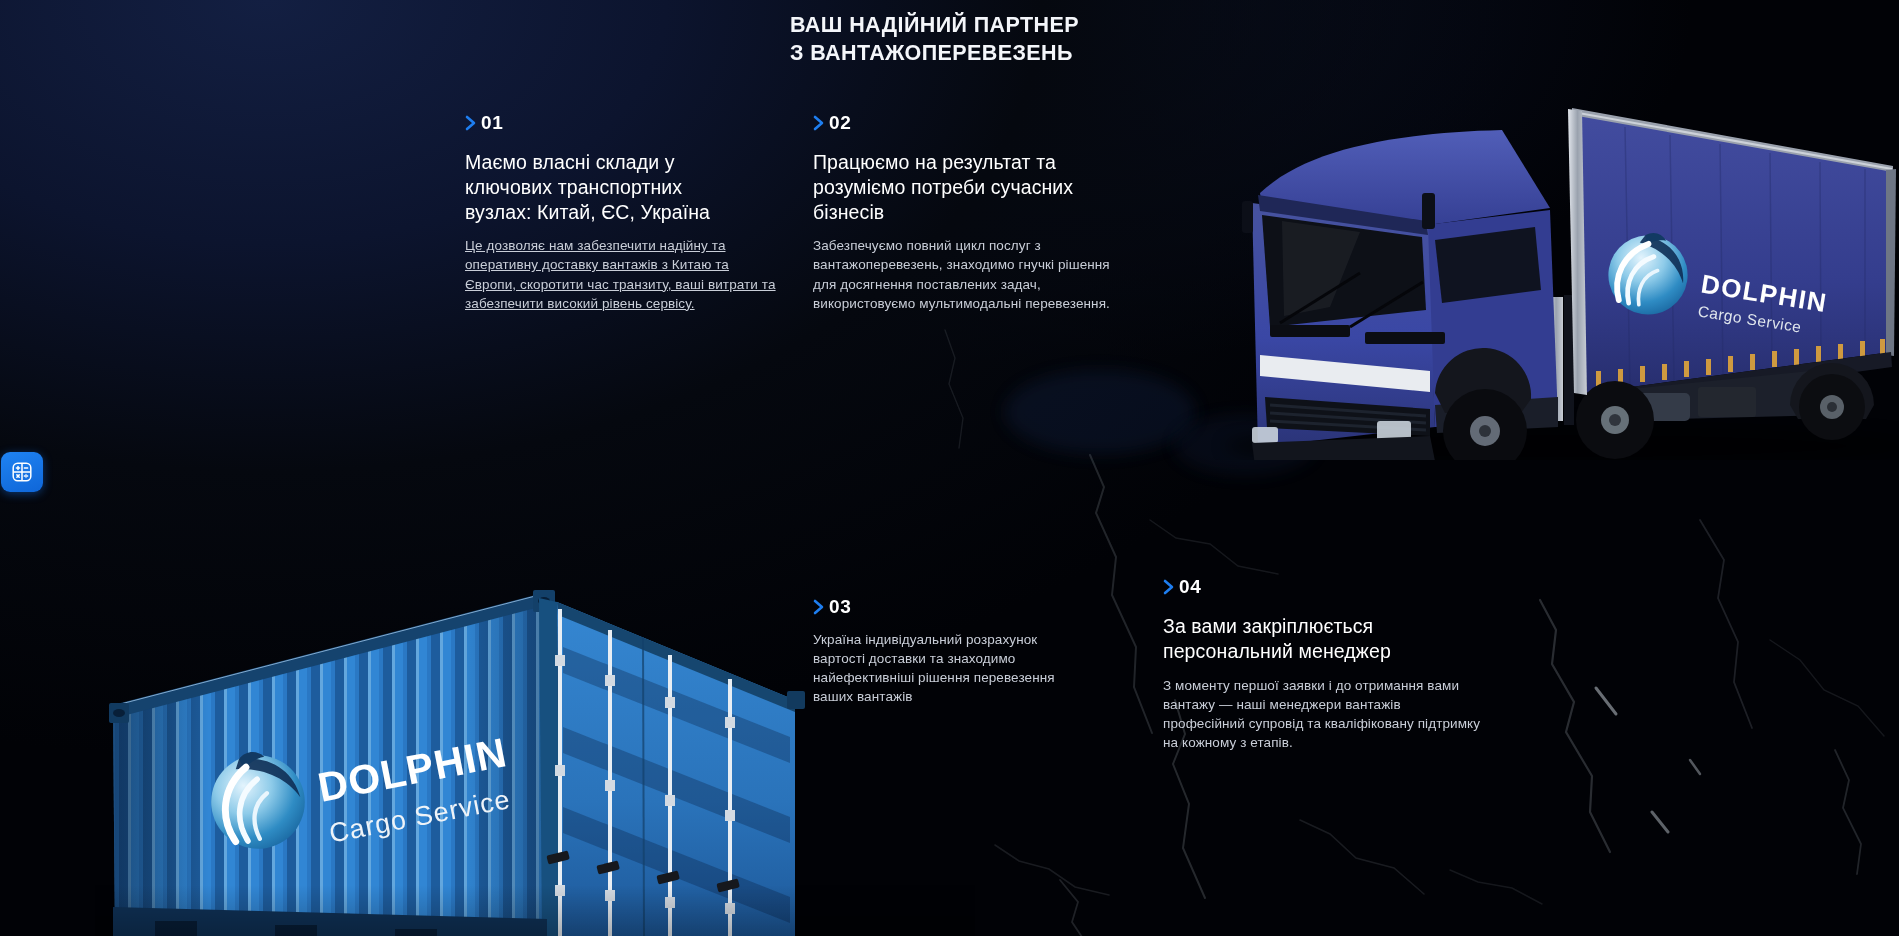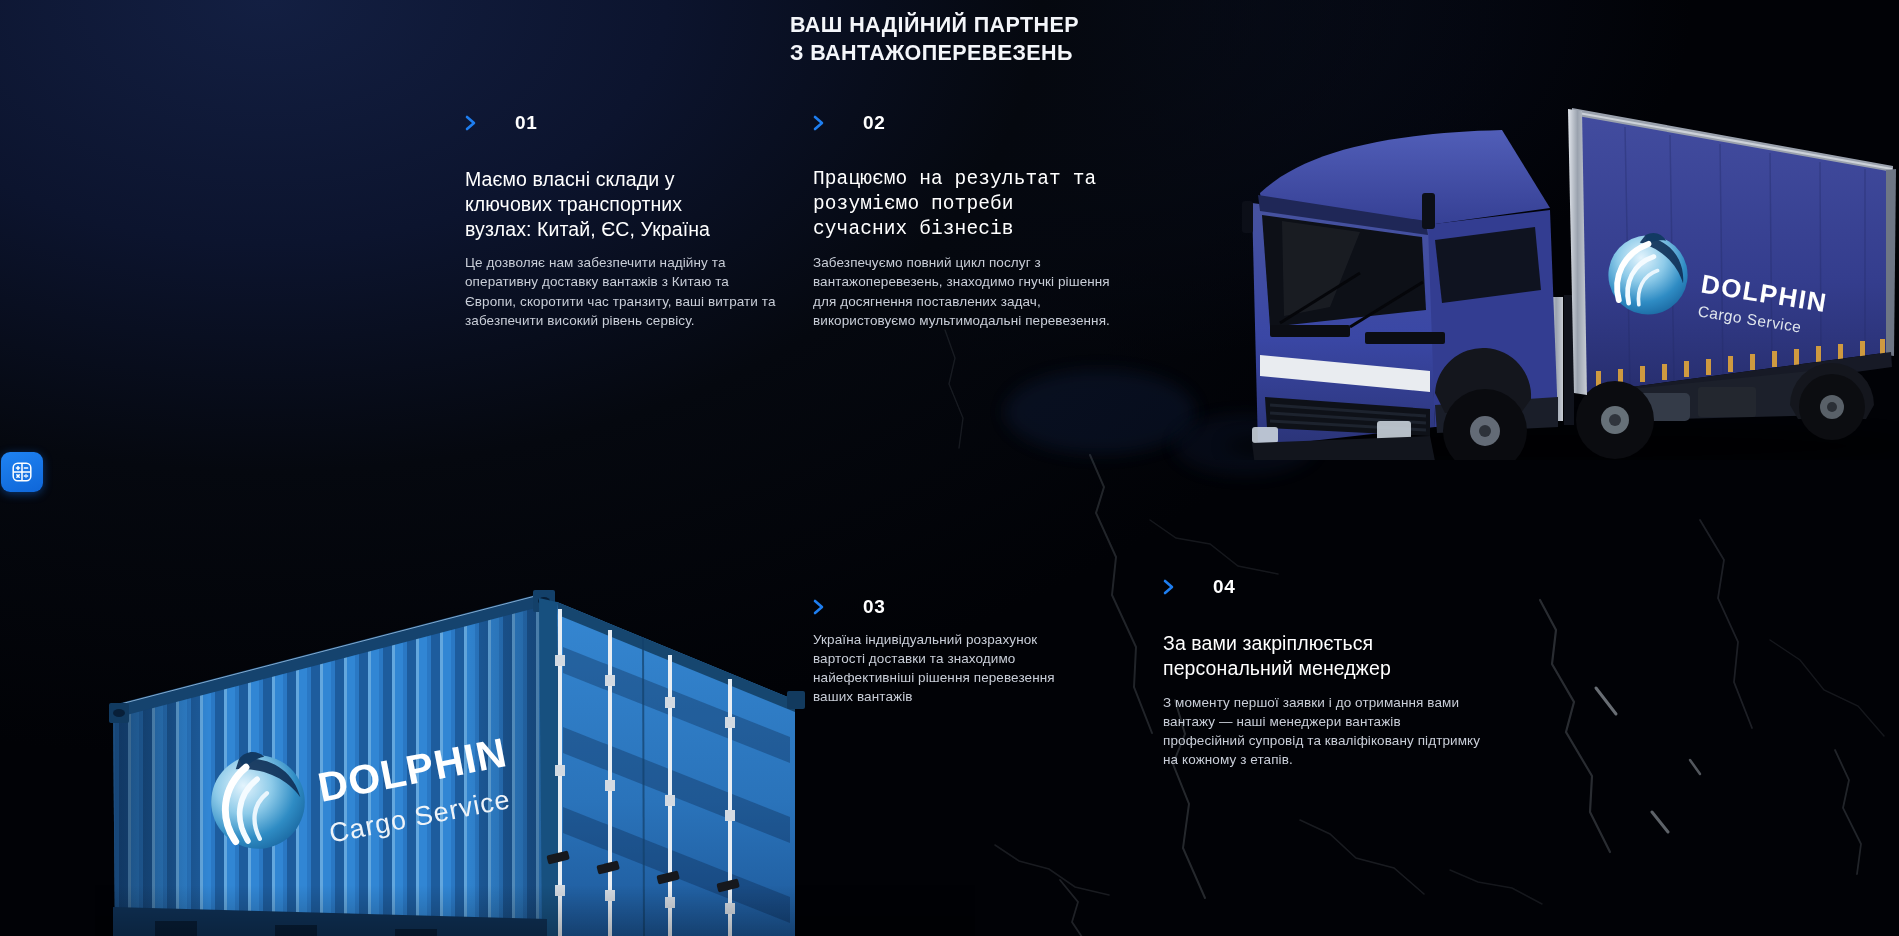--- a/index.html
+++ b/index.html
@@ -18,32 +18,32 @@
   
   #heading { left:790px; top:12px; font-size:21.5px; font-weight:700;
              line-height:1.28; letter-spacing:.4px; color:#f4f6fa; }
 
   
   .feature { position:absolute; }
   #f1 { left:465px; top:112px; }
   #f2 { left:813px; top:112px; }
   #f3 { left:813px; top:596px; }
   #f4 { left:1163px; top:576px; }
-  .feat-head { display:flex; align-items:center; gap:38px; height:22px; }
+  .feat-head { display:flex; align-items:center; gap:4px; height:22px; }
   .chev { display:inline-flex; width:12px; height:16px; align-items:center; }
   .num { font-size:19px; font-weight:700; letter-spacing:.6px; color:#fff; }
-  .feat-title { margin-top:33px; font-size:19.5px; font-weight:500;
+  .feat-title { margin-top:16px; font-size:19.5px; font-weight:500;
                 line-height:1.27; color:#ffffff; letter-spacing:.1px; }
   #f1 .feat-title { width:250px; }
-  #f2 .feat-title { width:285px;font-family:Liberation Mono, monospace; }
+  #f2 .feat-title { width:285px; }
   #f3 .feat-title { width:282px; }
   #f4 .feat-title { width:302px; }
   .feat-body { margin-top:12px; font-size:13.5px; line-height:1.42;
                color:#c9ced8; letter-spacing:.1px; }
-  #f1 .feat-body { width:312px; }
+  #f1 .feat-body { width:312px;text-decoration:underline; }
   #f2 .feat-body { width:305px; }
   #f3 .feat-body { width:275px; }
   #f4 .feat-body { width:318px; }
 
   
   #calcBtn { left:1px; top:452px; width:42px; height:40px; border:none; cursor:pointer;
              border-radius:9px; background:linear-gradient(160deg,#1f83f2,#0f66d8);
              display:flex; align-items:center; justify-content:center;
              box-shadow:0 2px 10px rgba(20,110,230,.45); }
 

